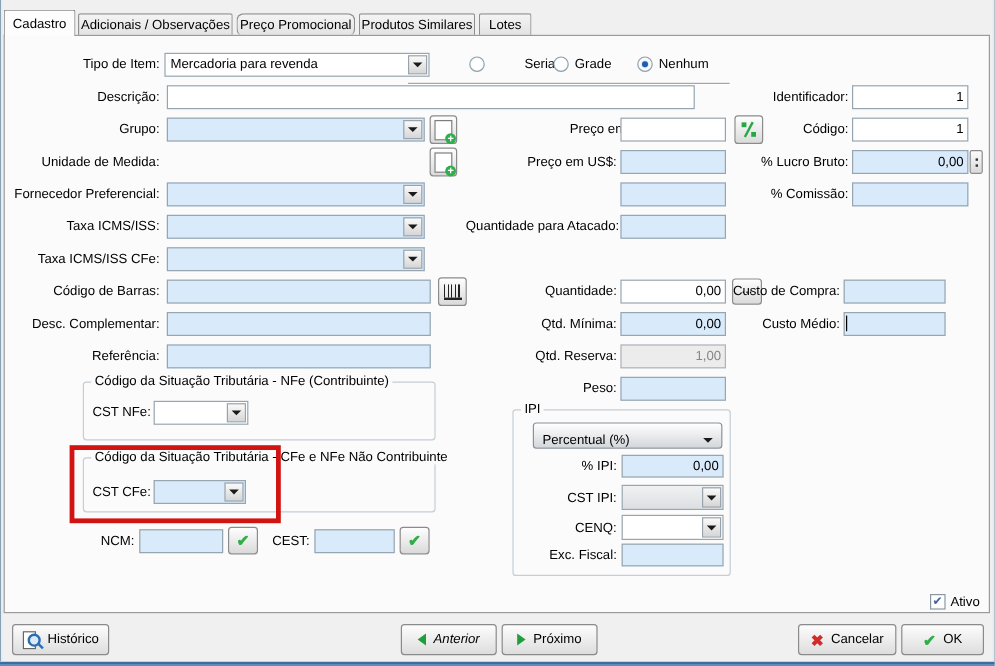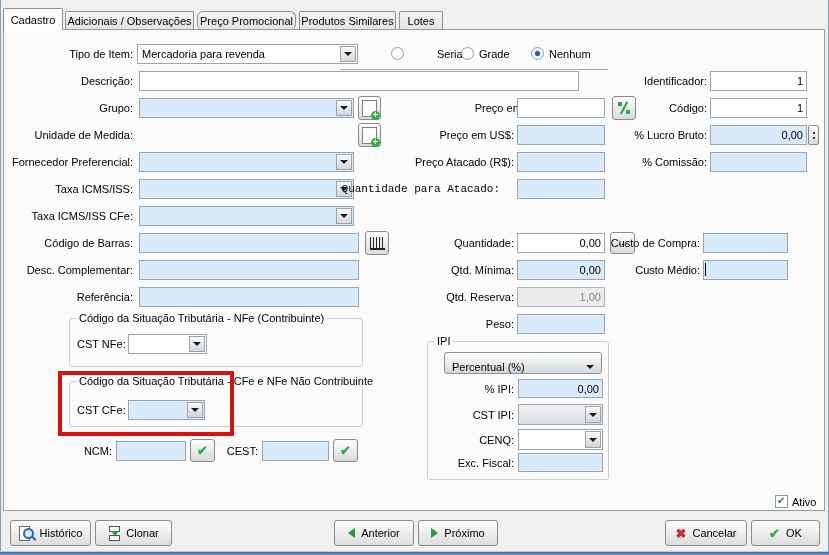--- a/index.html
+++ b/index.html
@@ -142,33 +142,32 @@
       <span class="dots"></span>
     </div>
 
   <div class="lblr" style="left:0;width:133px;top:156px;">Fornecedor Preferencial:</div>
   <div class="combo blue" style="left:139px;top:152px;width:215px;">
     <span class="txt"></span>
     <span class="cbtn">
         <span class="arr"></span>
       </span>
   </div>
-  <div class="lblr" style="left:330px;width:184px;top:156px;">Preço Atacado (R$):</div>
   <input class="inp blue" style="left: 517px; top: 152px; width: 88px;" value="">
   <div class="lblr" style="left:590px;width:117px;top:156px;">% Comissão:</div>
   <input class="inp blue" style="left: 710px; top: 152px; width: 97px;" value="">
 
   <div class="lblr" style="left:0;width:133px;top:183px;">Taxa ICMS/ISS:</div>
   <div class="combo blue" style="left:139px;top:179px;width:215px;">
     <span class="txt"></span>
     <span class="cbtn">
         <span class="arr"></span>
       </span>
   </div>
-  <div class="lblr" style="left:316px;width:184px;top:183px;font-family:Liberation Mono, monospace;">Quantidade para Atacado:</div>
+  <div class="lblr" style="left:332px;width:184px;top:183px;">Quantidade para Atacado:</div>
   <input class="inp blue" style="left: 517px; top: 179px; width: 88px;" value="">
 
   <div class="lblr" style="left:0;width:133px;top:210px;">Taxa ICMS/ISS CFe:</div>
   <div class="combo blue" style="left:139px;top:206px;width:215px;">
     <span class="txt"></span>
     <span class="cbtn">
         <span class="arr"></span>
       </span>
   </div>
 
@@ -265,29 +264,21 @@
   <span class="lbl" style="left:792px;top:496px;">Ativo</span>
 
   <div class="btn" style="left:10px;top:520px;width:81px;">
     <span class="ic-hist">
         <span class="doc"></span>
         <span class="mag"></span>
         <span class="hdl"></span>
       </span>
     <span>Histórico</span>
   </div>
-  <div class="btn" style="left:95px;top:520px;width:77px;">
-    <span class="ic-clone">
-        <span class="r1"></span>
-        <span class="ar"></span>
-        <span class="r2"></span>
-      </span>
-    <span>Clonar</span>
-  </div>
-  <div class="btn" style="left:334px;top:520px;width:80px;">
+  <div class="btn" style="left:334px;top:520px;width:80px;font-style:italic;">
     <span class="tri-l"></span>
     <span>Anterior</span>
   </div>
   <div class="btn" style="left:418px;top:520px;width:80px;justify-content:center;">
     <span class="tri-r"></span>
     <span>Próximo</span>
   </div>
   <div class="btn" style="left:665px;top:520px;width:82px;">
     <span class="ic-x">✖</span>
     <span>Cancelar</span>

